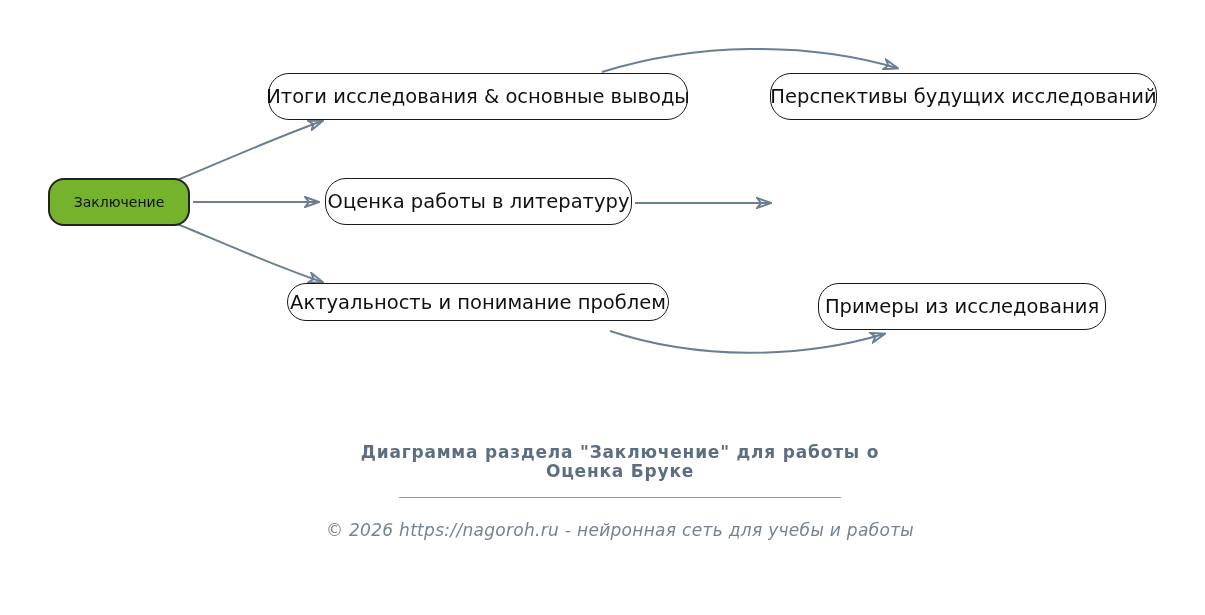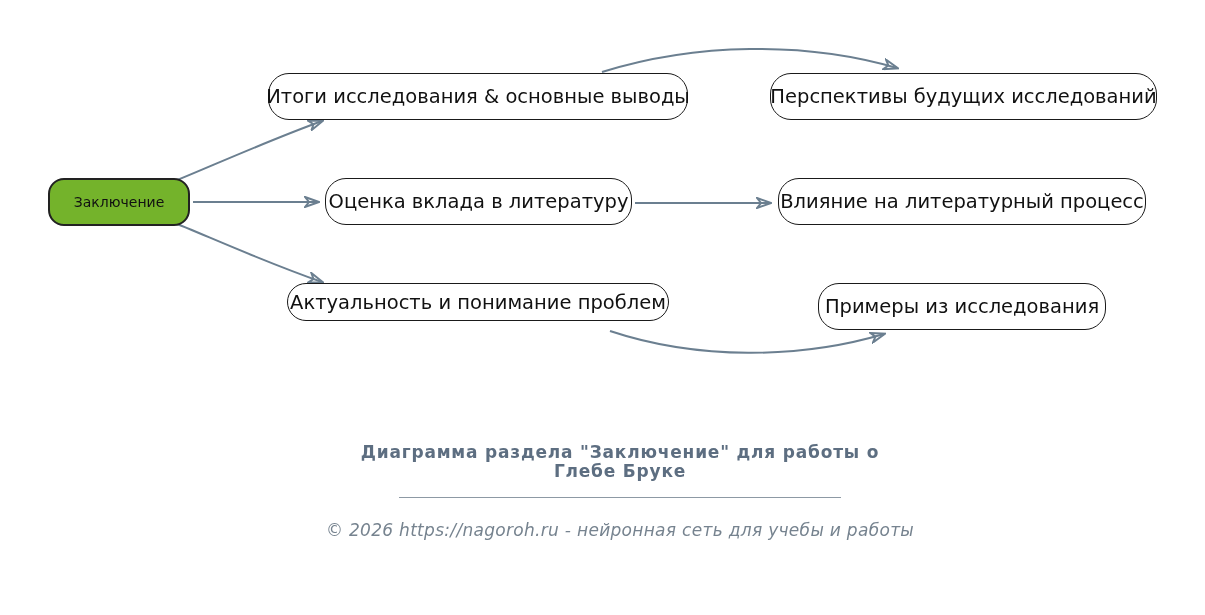--- a/index.html
+++ b/index.html
@@ -53,30 +53,29 @@
     <path d="M 635 203 L 770 203" marker-end="url(#arrow)"></path>
     <path d="M 610 331 C 697 360, 800 359, 884 334" marker-end="url(#arrow)"></path>
   </svg>
 
   <div class="node root" style="left:48px;top:178px;width:142px;height:48px">Заключение</div>
 
   <div class="node" style="left:268px;top:73px;width:420px;height:47px">Итоги исследования &amp; основные выводы</div>
 
   <div class="node" style="left:770px;top:73px;width:387px;height:47px">Перспективы будущих исследований</div>
 
-  <div class="node" style="left:325px;top:178px;width:307px;height:47px">Оценка вклада в литературу</div>
+  <div class="node" style="left:325px;top:178px;width:307px;height:47px">Оценка работы в литературу</div>
 
-  <div class="node" style="left:778px;top:178px;width:368px;height:47px">Влияние на литературный процесс</div>
 
   <div class="node" style="left:287px;top:283px;width:382px;height:38px">Актуальность и понимание проблем</div>
 
   <div class="node" style="left:818px;top:283px;width:288px;height:47px">Примеры из исследования</div>
 
   <div class="caption">
     <div>Диаграмма раздела "Заключение" для работы о</div>
-    <div>Глебе Бруке</div>
+    <div>Оценка Бруке</div>
   </div>
 
   <div class="divider"></div>
 
   <div class="copyright">© 2026 https://nagoroh.ru - нейронная сеть для учебы и работы</div>
 
 </div>
 
 </body></html>

